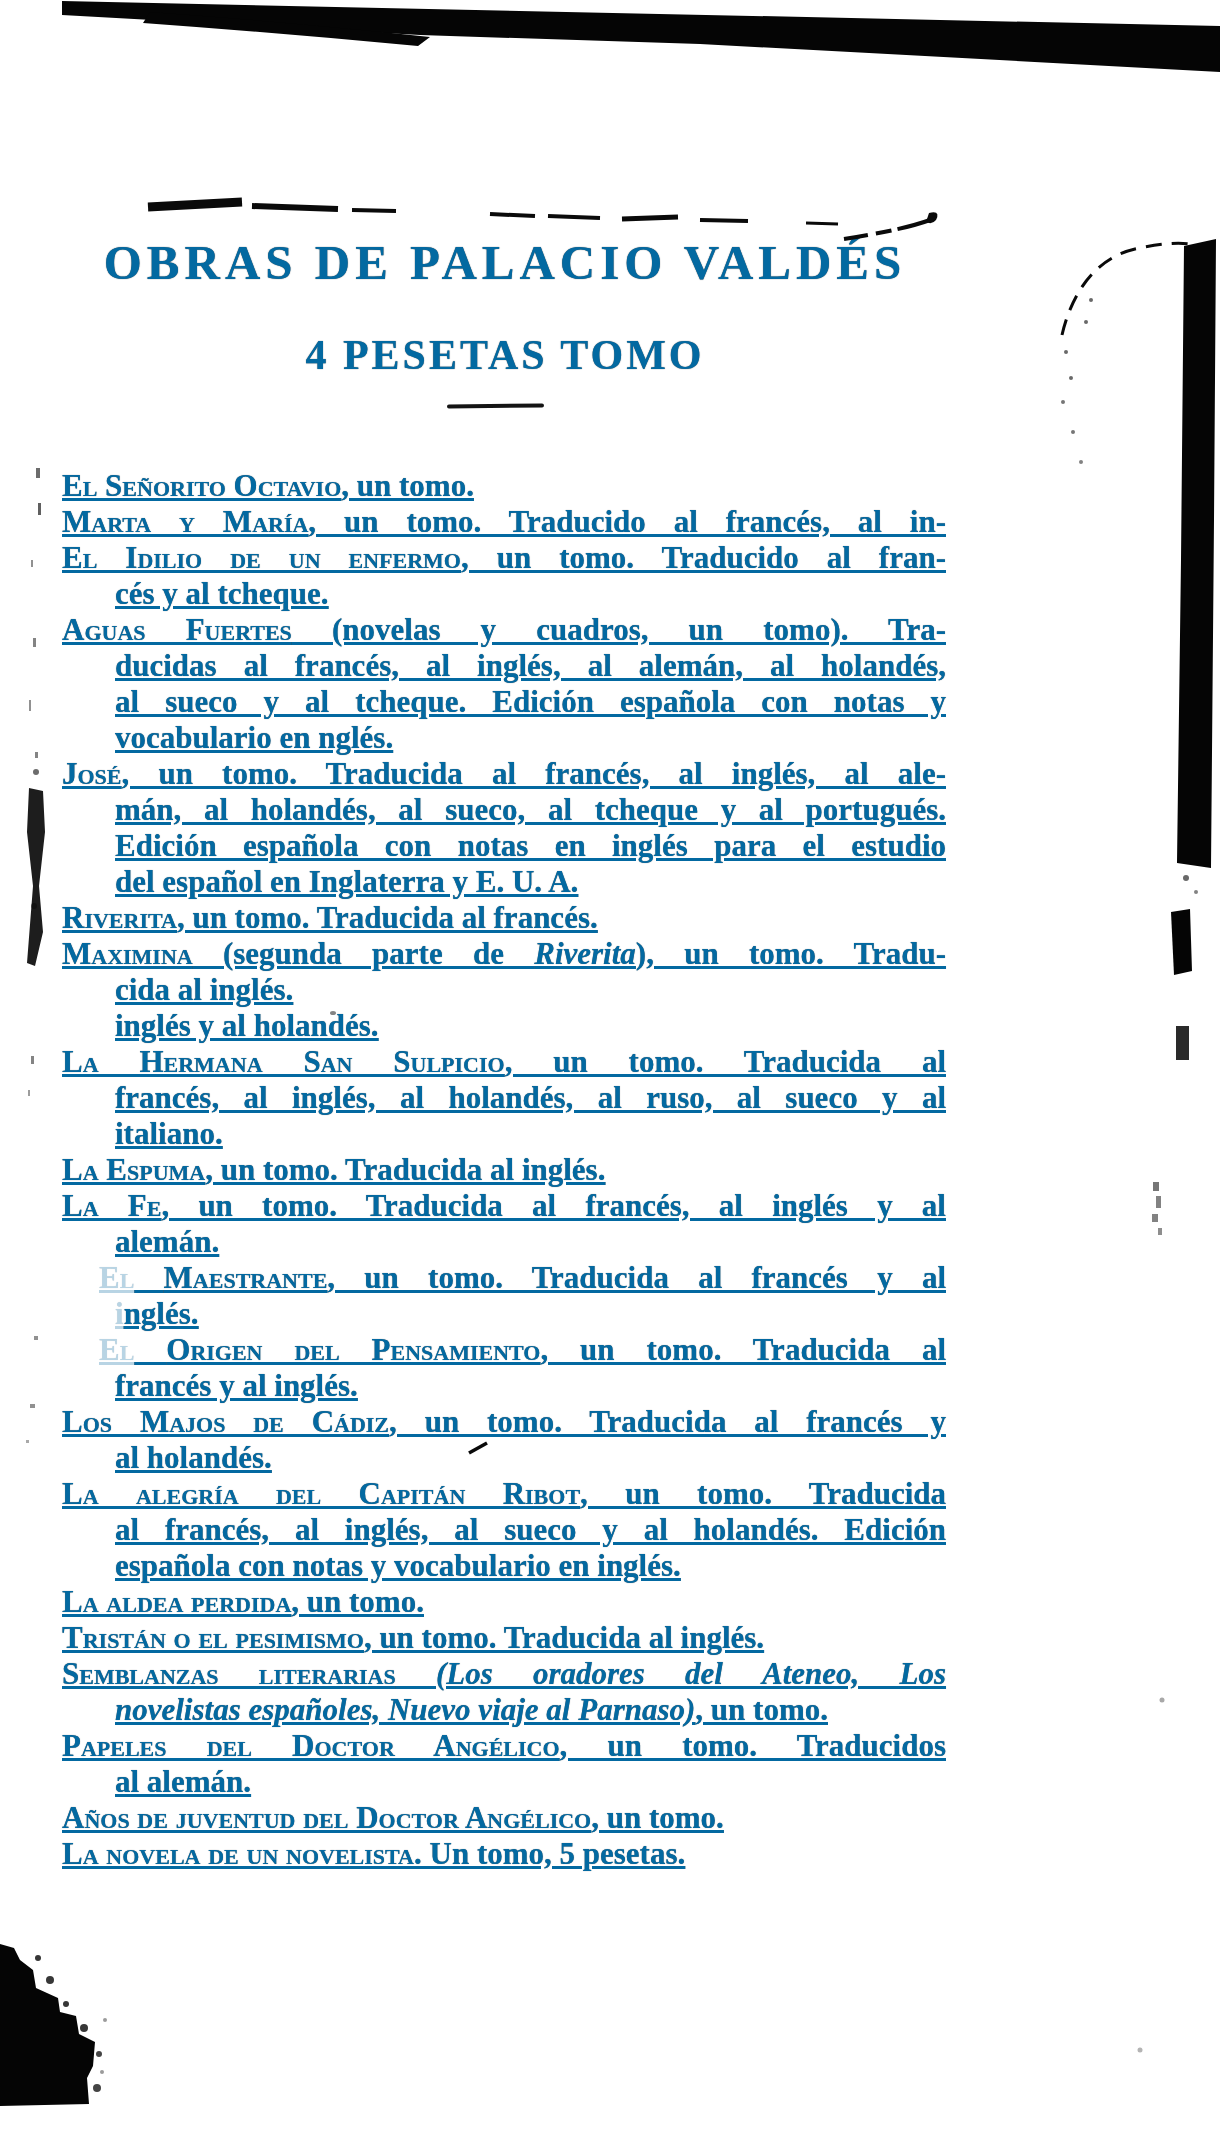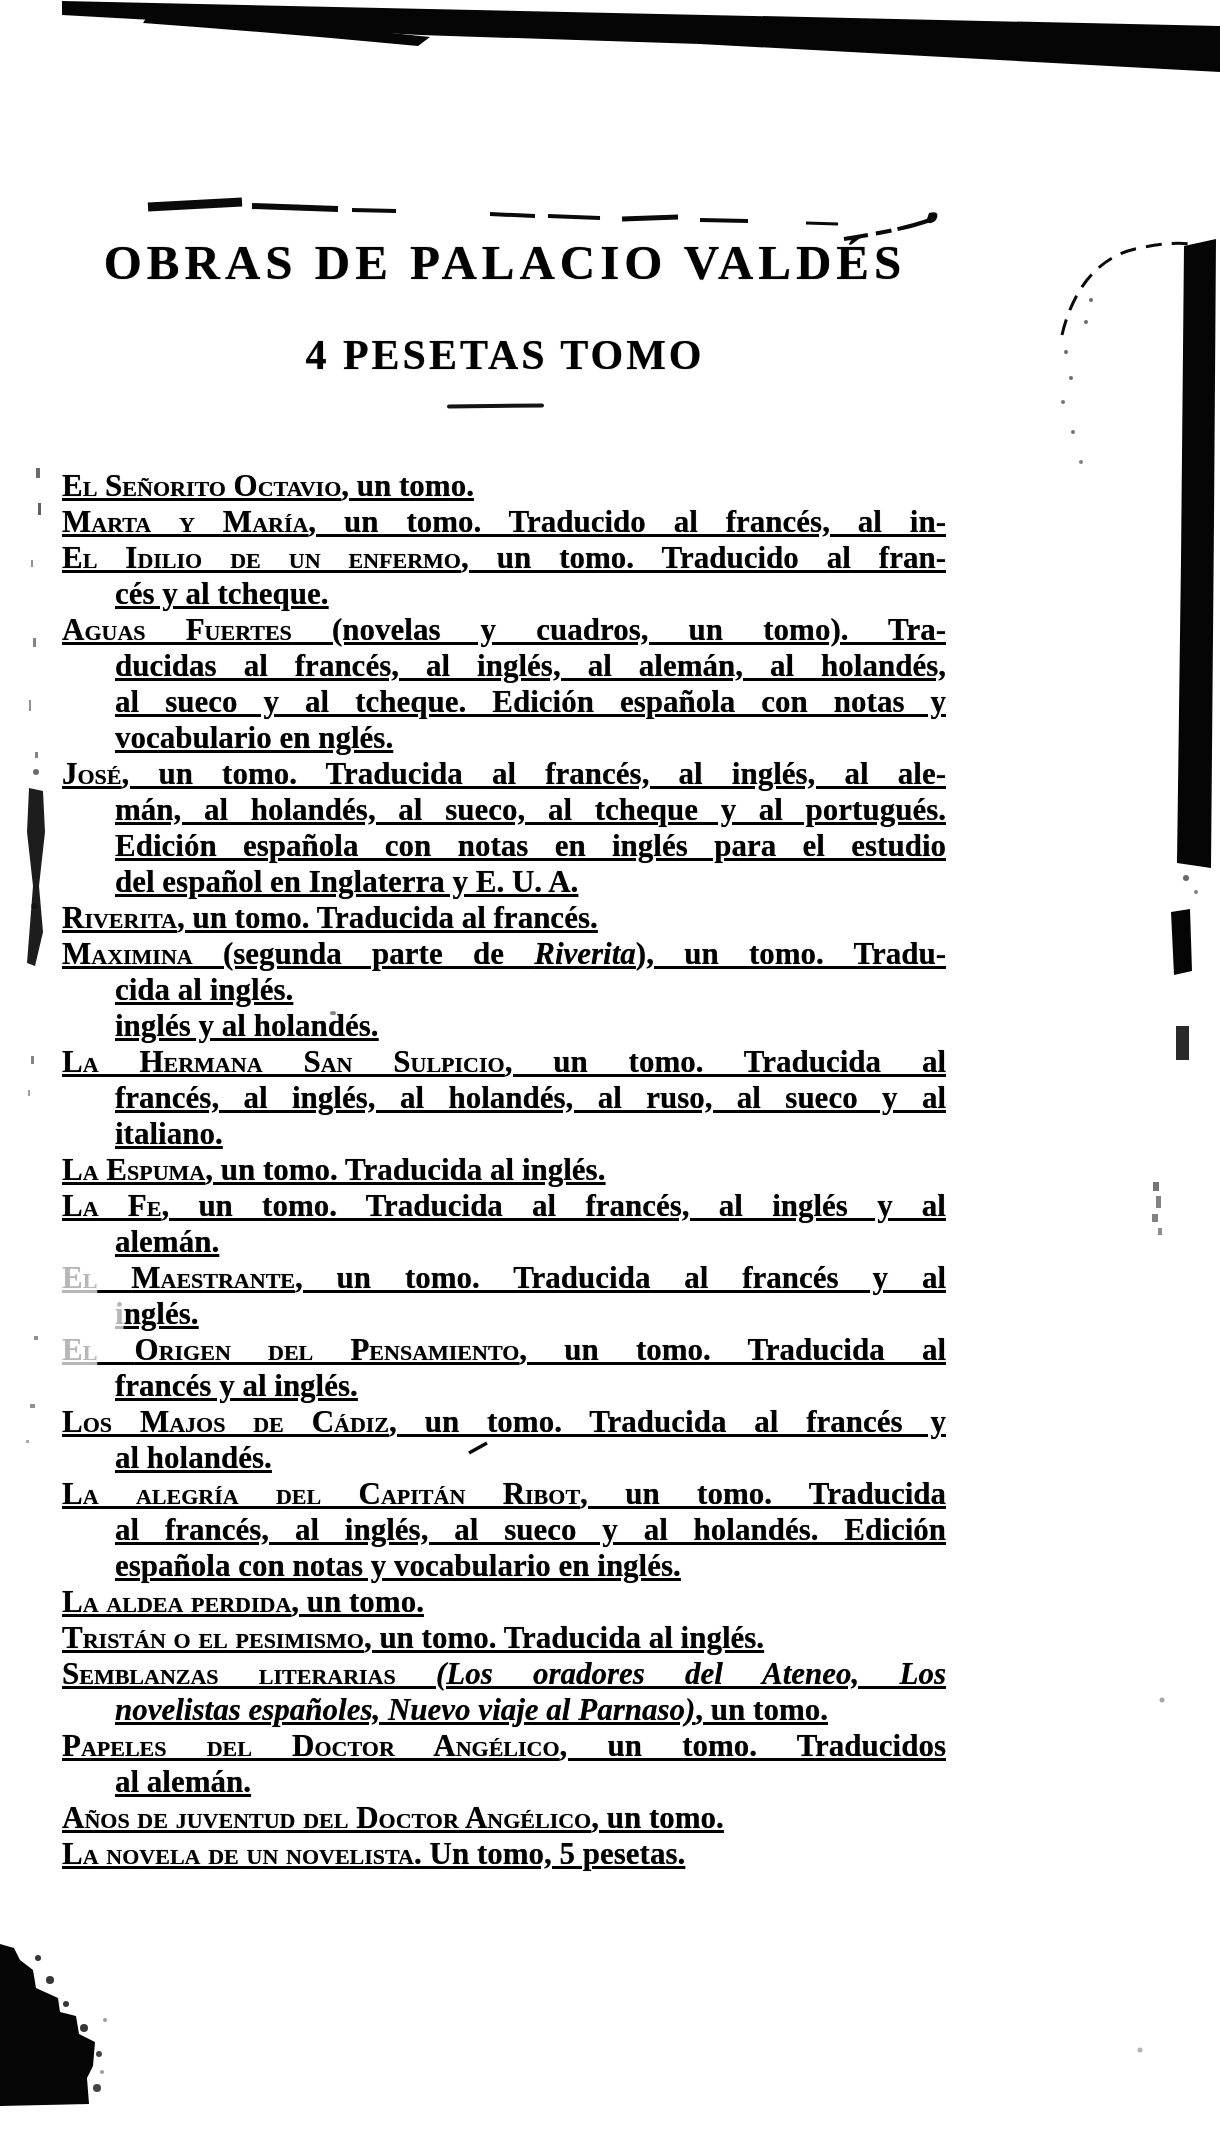--- a/index.html
+++ b/index.html
@@ -2,21 +2,21 @@
 <html lang="es"><head>
 <meta charset="utf-8">
 <style>
   html,body{margin:0;padding:0;background:#e8e8e8;}
   #page{
     position:relative;
     width:1220px;height:2134px;
     background:#ffffff;
     overflow:hidden;
     font-family:"Liberation Serif", serif;
-    color:#000000;
+    color:#0369a1;
   }
   #artifacts{position:absolute;left:0;top:0;width:1220px;height:2134px;z-index:3;}
   .header{
     position:absolute;left:5px;top:0;width:1000px;text-align:center;z-index:2;
   }
   .title{
     position:absolute;left:0;top:234px;width:100%;
     font-size:49px;font-weight:bold;letter-spacing:5px;
     white-space:nowrap;
     text-shadow:0 0 1px rgba(0,0,0,.75);
@@ -35,21 +35,21 @@
     position:absolute;left:62px;top:468px;width:884px;z-index:2;
     font-size:31px;line-height:36px;font-weight:bold;
     text-shadow:0 0 0.8px rgba(0,0,0,.65);
     text-decoration:underline;
   }
   .line{height:36px;white-space:nowrap;}
   .line.just{white-space:normal;text-align:justify;text-align-last:justify;}
   .line.indent{padding-left:53px;}
   .seg-sc{font-variant:small-caps;}
   .seg-i{font-style:italic;}
-  .seg-scf{font-variant:small-caps;opacity:.28;filter:blur(.6px);}
+  .seg-scf{font-variant:small-caps;opacity:.28;filter:blur(.6px);margin-left:37px;}
   .seg-nf{opacity:.28;filter:blur(.6px);}
 </style>
 </head>
 <body>
 
 <div id="page">
 
   <svg id="artifacts" viewBox="0 0 1220 2134" xmlns="http://www.w3.org/2000/svg" aria-hidden="true">
 
     <g fill="#050505">

